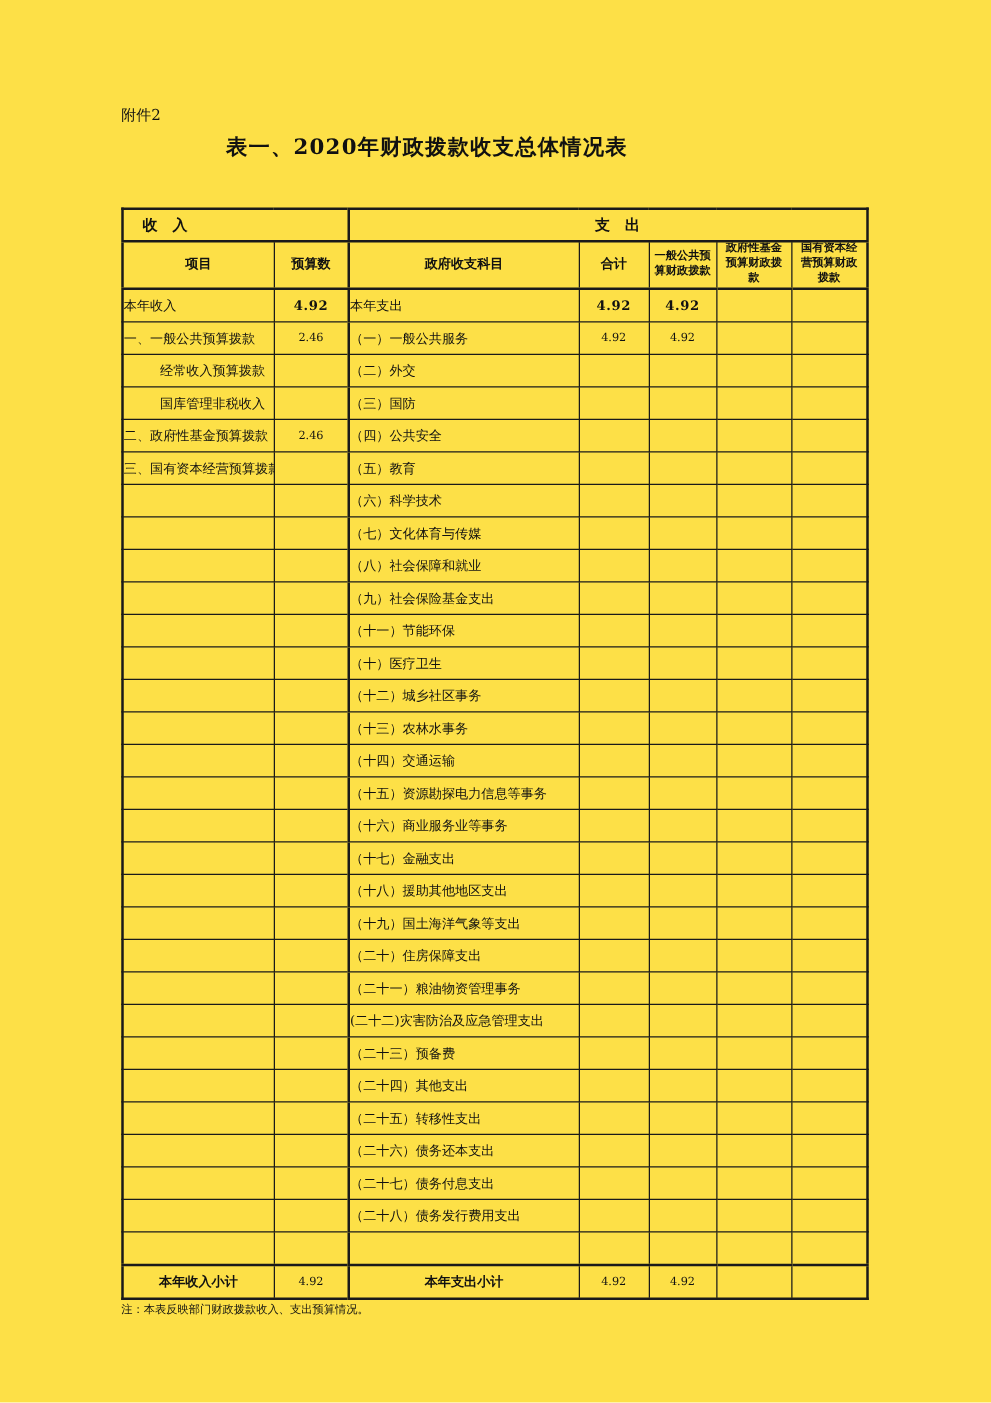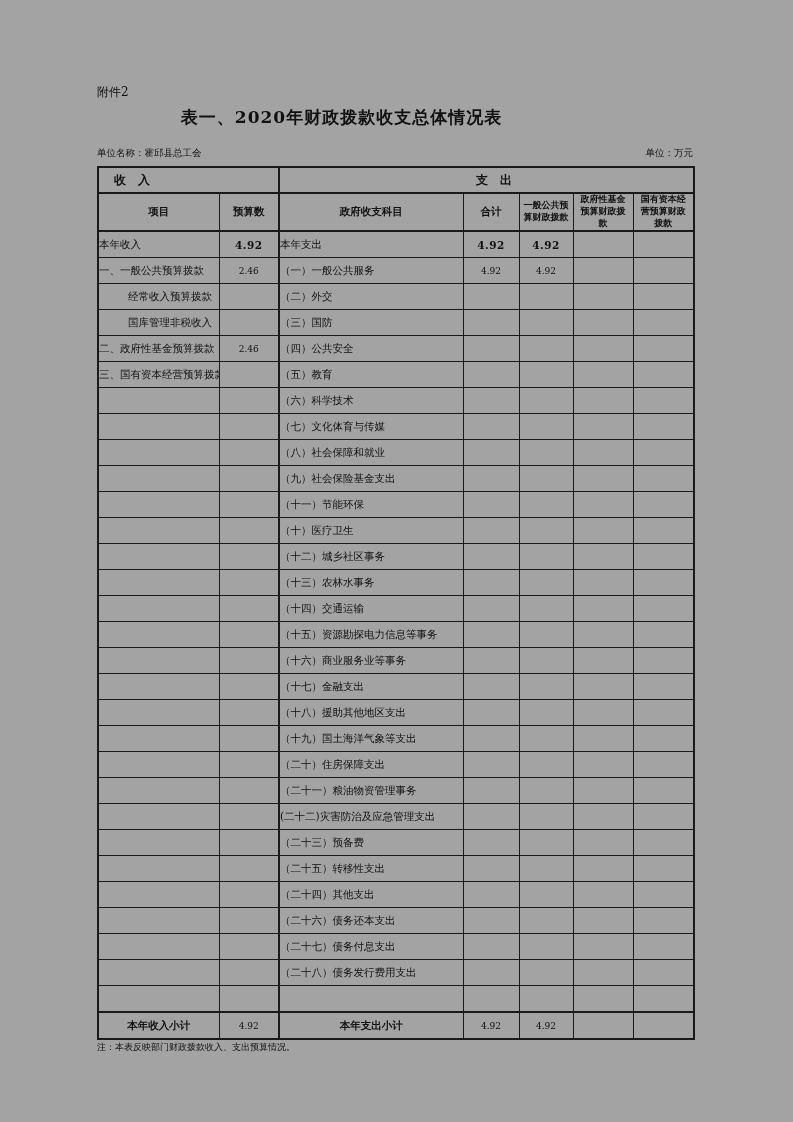--- a/index.html
+++ b/index.html
@@ -1,19 +1,19 @@
 <!DOCTYPE html>
 <html><head>
 <meta charset="utf-8">
 <style>
   html,body{margin:0;padding:0;background:#fff;}
   .page{
     position:relative;
     width:793px;height:1122px;
-    background:#a3a3a3;
+    background:#fde047;
     font-family:"DejaVu Serif","Liberation Serif",serif;
     color:#111;
   }
   .attachment{
     position:absolute;left:97px;top:84px;
     font-size:12px;
   }
   .doc-title{
     position:absolute;left:0;top:106px;width:683px;
     text-align:center;font-size:17px;font-weight:bold;
@@ -71,24 +71,20 @@
 </style>
 </head>
 <body>
 
 <div class="page">
 
   <div class="attachment">附件2</div>
 
   <h1 class="doc-title">表一、2020年财政拨款收支总体情况表</h1>
 
-  <div class="meta-row">
-    <span>单位名称：霍邱县总工会</span>
-    <span>单位：万元</span>
-  </div>
 
   <table class="budget">
     <colgroup>
       <col style="width:121px">
       <col style="width:60px">
       <col style="width:184px">
       <col style="width:56px">
       <col style="width:54px">
       <col style="width:60px">
       <col style="width:61px">
@@ -321,30 +317,30 @@
           <td class="c-val"></td>
           <td class="c-exp div-left">（二十三）预备费</td>
           <td class="c-val"></td>
           <td class="c-val"></td>
           <td class="c-val"></td>
           <td class="c-val"></td>
         </tr>
         <tr>
           <td class="c-item"></td>
           <td class="c-val"></td>
+          <td class="c-exp div-left">（二十四）其他支出</td>
+          <td class="c-val"></td>
+          <td class="c-val"></td>
+          <td class="c-val"></td>
+          <td class="c-val"></td>
+        </tr>
+        <tr>
+          <td class="c-item"></td>
+          <td class="c-val"></td>
           <td class="c-exp div-left">（二十五）转移性支出</td>
-          <td class="c-val"></td>
-          <td class="c-val"></td>
-          <td class="c-val"></td>
-          <td class="c-val"></td>
-        </tr>
-        <tr>
-          <td class="c-item"></td>
-          <td class="c-val"></td>
-          <td class="c-exp div-left">（二十四）其他支出</td>
           <td class="c-val"></td>
           <td class="c-val"></td>
           <td class="c-val"></td>
           <td class="c-val"></td>
         </tr>
         <tr>
           <td class="c-item"></td>
           <td class="c-val"></td>
           <td class="c-exp div-left">（二十六）债务还本支出</td>
           <td class="c-val"></td>

